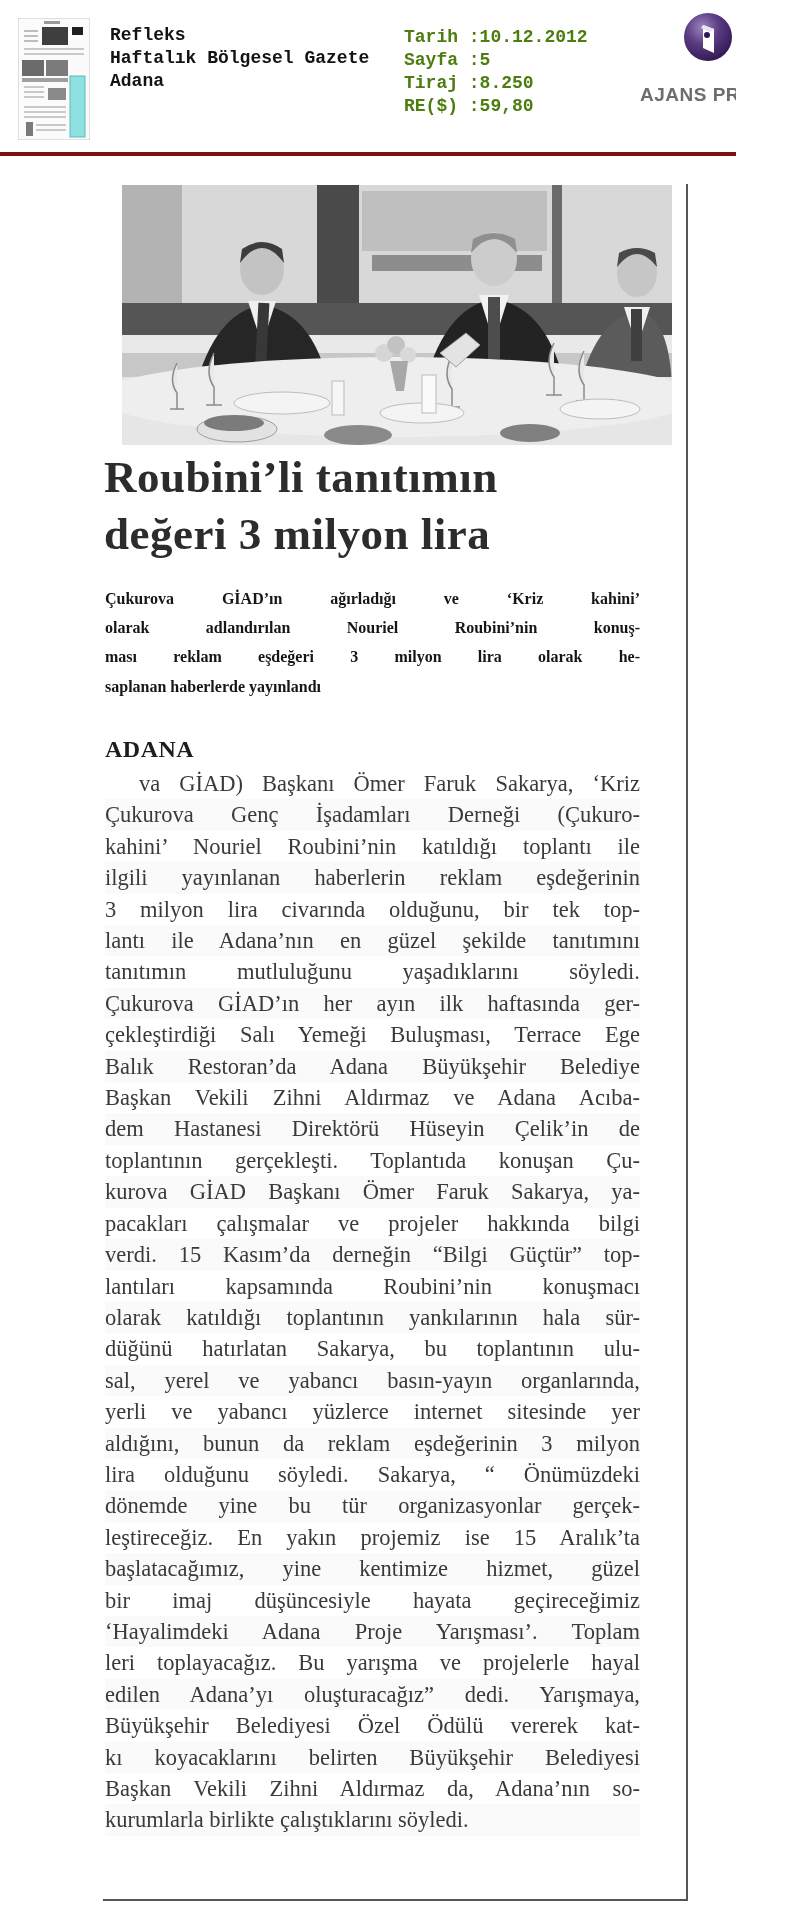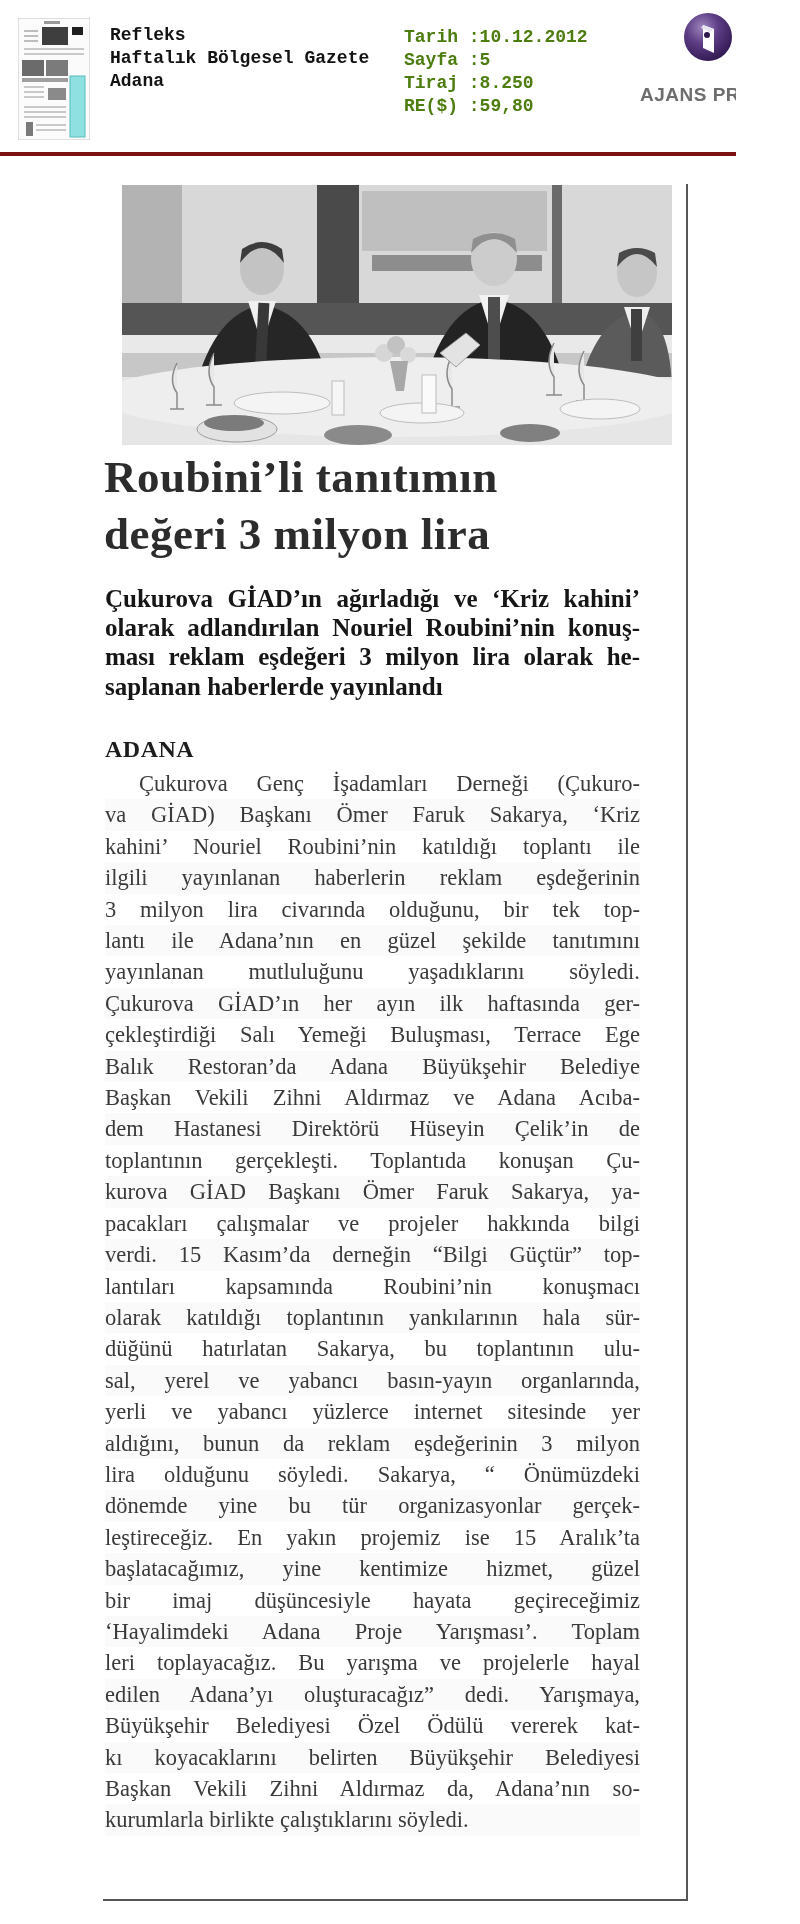--- a/index.html
+++ b/index.html
@@ -32,21 +32,21 @@
   
   .photo { position:absolute; left:122px; top:185px; width:550px; height:260px; }
   .headline {
     position:absolute; left:104px; top:449px; width:545px;
     font-family:Liberation Serif, serif; font-weight:600;
     font-size:45px; line-height:57px; color:#2c2c2c; letter-spacing:0.5px;
     white-space:nowrap;
   }
   .subhead {
     position:absolute; left:105px; top:584px; width:535px;
-    font-weight:bold; font-size:25px; line-height:29.2px; color:#161616;
+    font-weight:bold; font-size:16px; line-height:29.2px; color:#161616;
   }
   .subhead-line { text-align:justify; text-align-last:justify; }
   .subhead-line:last-child { text-align-last:left; }
   .dateline {
     position:absolute; left:105px; top:736px;
     font-weight:bold; font-size:24px; color:#1d1d1d; letter-spacing:0.5px;
   }
   .body-text {
     position:absolute; left:105px; top:768px; width:535px;
     font-size:22.5px; line-height:31.4px; color:#3a3a3a;
@@ -187,27 +187,27 @@
   <div class="subhead">
       <div class="subhead-line">Çukurova GİAD’ın ağırladığı ve ‘Kriz kahini’</div>
       <div class="subhead-line">olarak adlandırılan Nouriel Roubini’nin konuş-</div>
       <div class="subhead-line">ması reklam eşdeğeri 3 milyon lira olarak he-</div>
       <div class="subhead-line">saplanan haberlerde yayınlandı</div>
     </div>
 
   <div class="dateline">ADANA</div>
 
   <div class="body-text">
+      <div class="body-line">va GİAD) Başkanı Ömer Faruk Sakarya, ‘Kriz</div>
       <div class="body-line">Çukurova Genç İşadamları Derneği (Çukuro-</div>
-      <div class="body-line">va GİAD) Başkanı Ömer Faruk Sakarya, ‘Kriz</div>
       <div class="body-line">kahini’ Nouriel Roubini’nin katıldığı toplantı ile</div>
       <div class="body-line">ilgili yayınlanan haberlerin reklam eşdeğerinin</div>
       <div class="body-line">3 milyon lira civarında olduğunu, bir tek top-</div>
       <div class="body-line">lantı ile Adana’nın en güzel şekilde tanıtımını</div>
-      <div class="body-line">yayınlanan mutluluğunu yaşadıklarını söyledi.</div>
+      <div class="body-line">tanıtımın mutluluğunu yaşadıklarını söyledi.</div>
       <div class="body-line">Çukurova GİAD’ın her ayın ilk haftasında ger-</div>
       <div class="body-line">çekleştirdiği Salı Yemeği Buluşması, Terrace Ege</div>
       <div class="body-line">Balık Restoran’da Adana Büyükşehir Belediye</div>
       <div class="body-line">Başkan Vekili Zihni Aldırmaz ve Adana Acıba-</div>
       <div class="body-line">dem Hastanesi Direktörü Hüseyin Çelik’in de</div>
       <div class="body-line">toplantının gerçekleşti. Toplantıda konuşan Çu-</div>
       <div class="body-line">kurova GİAD Başkanı Ömer Faruk Sakarya, ya-</div>
       <div class="body-line">pacakları çalışmalar ve projeler hakkında bilgi</div>
       <div class="body-line">verdi. 15 Kasım’da derneğin “Bilgi Güçtür” top-</div>
       <div class="body-line">lantıları kapsamında Roubini’nin konuşmacı</div>

